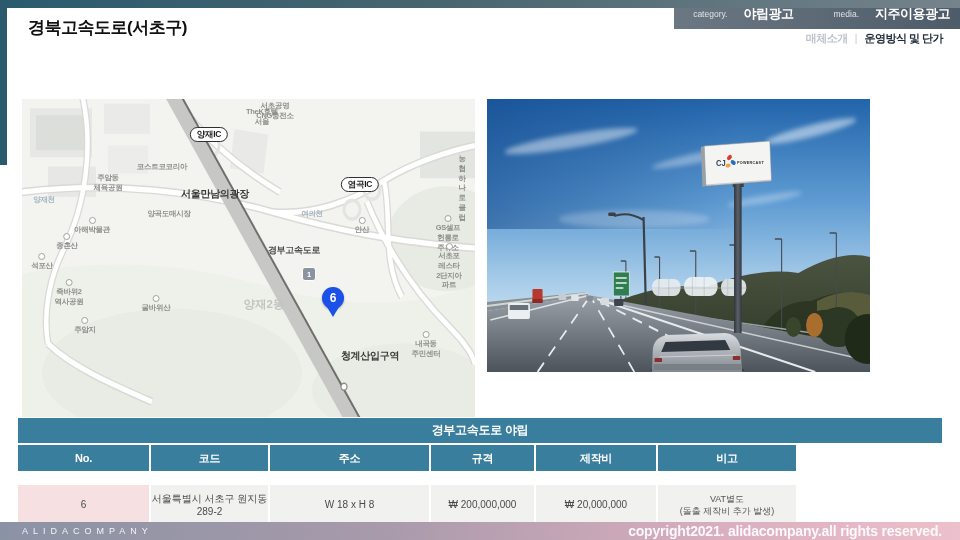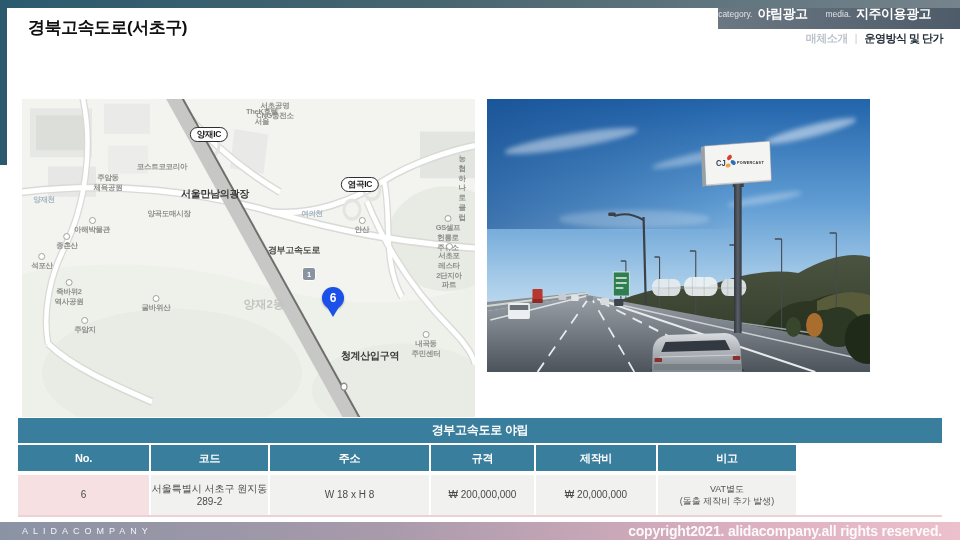--- a/index.html
+++ b/index.html
@@ -8,24 +8,24 @@
     background:#ffffff;
     font-family:"Liberation Sans","DejaVu Sans",sans-serif;
     -webkit-font-smoothing:antialiased;
   }
   
   .topbar{position:absolute;left:0;top:0;width:960px;height:8px;
     background:linear-gradient(90deg,#2b5a6f 0%,#47656f 45%,#75838c 100%);}
   .leftbar{position:absolute;left:0;top:0;width:7px;height:165px;background:#2b5a6f;}
   .page-title{position:absolute;left:28px;top:16px;margin:0;
     font-size:17px;font-weight:800;color:#101010;letter-spacing:-0.5px;}
-  .cat-band{position:absolute;right:0;top:8px;width:242px;height:21px;
+  .cat-band{position:absolute;right:0;top:8px;width:286px;height:21px;
     background:linear-gradient(90deg,#6b7884,#4e5b68);
     display:flex;align-items:baseline;justify-content:flex-end;
-    gap:5px;padding-right:29px;box-sizing:border-box;}
+    gap:16px;padding-right:10px;box-sizing:border-box;}
   .cat-label{font-size:8.5px;color:#dde2e7;position:relative;top:-4px;}
   .cat-value{font-size:13px;font-weight:800;color:#ffffff;letter-spacing:-0.5px;position:relative;top:-3px;}
   .cat-gap{width:8px;}
   .nav-line{position:absolute;right:17px;top:31px;display:flex;gap:7px;align-items:center;}
   .nav-inactive{font-size:11px;font-weight:700;color:#bcc3ca;letter-spacing:-0.5px;}
   .nav-sep{font-size:10px;color:#c3c9cf;}
   .nav-active{font-size:11px;font-weight:800;color:#222e3a;letter-spacing:-0.5px;}
   
   .map{position:absolute;left:22px;top:99px;width:453px;height:318px;overflow:hidden;background:#f3f3f0;}
   .map svg{position:absolute;left:0;top:0;width:100%;height:100%;}
@@ -50,21 +50,21 @@
     border-right:6px solid transparent;border-top:10px solid #1b51e9;}
   
   .photo{position:absolute;left:487px;top:99px;width:383px;height:273px;overflow:hidden;background:#d946ef;}
   .photo svg{position:absolute;left:0;top:0;width:100%;height:100%;}
   
   .tbl{position:absolute;left:18px;top:418px;width:924px;}
   .tbl-title{height:25px;line-height:25px;background:#3a7e9d;color:#fff;text-align:center;
     font-size:12px;font-weight:800;letter-spacing:-0.3px;margin-bottom:2px;}
   .tbl-head,.tbl-row{display:grid;grid-template-columns:131px 117px 159px 103px 120px 138px 1fr;
     column-gap:2px;}
-  .tbl-head{margin-bottom:4px;}
+  .tbl-head{margin-bottom:14px;}
   .th{height:26px;background:#3a7e9d;color:#fff;font-size:11px;font-weight:800;
     display:flex;align-items:center;justify-content:center;letter-spacing:-0.3px;}
   .tbl-row{border-bottom:2px solid #ecd2d7;}
   .td{height:40px;background:#f1f1f0;color:#4a4a4a;font-size:10px;
     display:flex;flex-direction:column;align-items:center;justify-content:center;text-align:center;line-height:1.35;}
   .td.pink{background:#f7e0e2;}
   .td.note span{display:block;font-size:9px;color:#555;}
   
   .footer{position:absolute;left:0;bottom:0;width:960px;height:18px;
     background:linear-gradient(90deg,#8a93a4 0%,#a89aab 40%,#d9aebe 75%,#edc0cd 100%);

